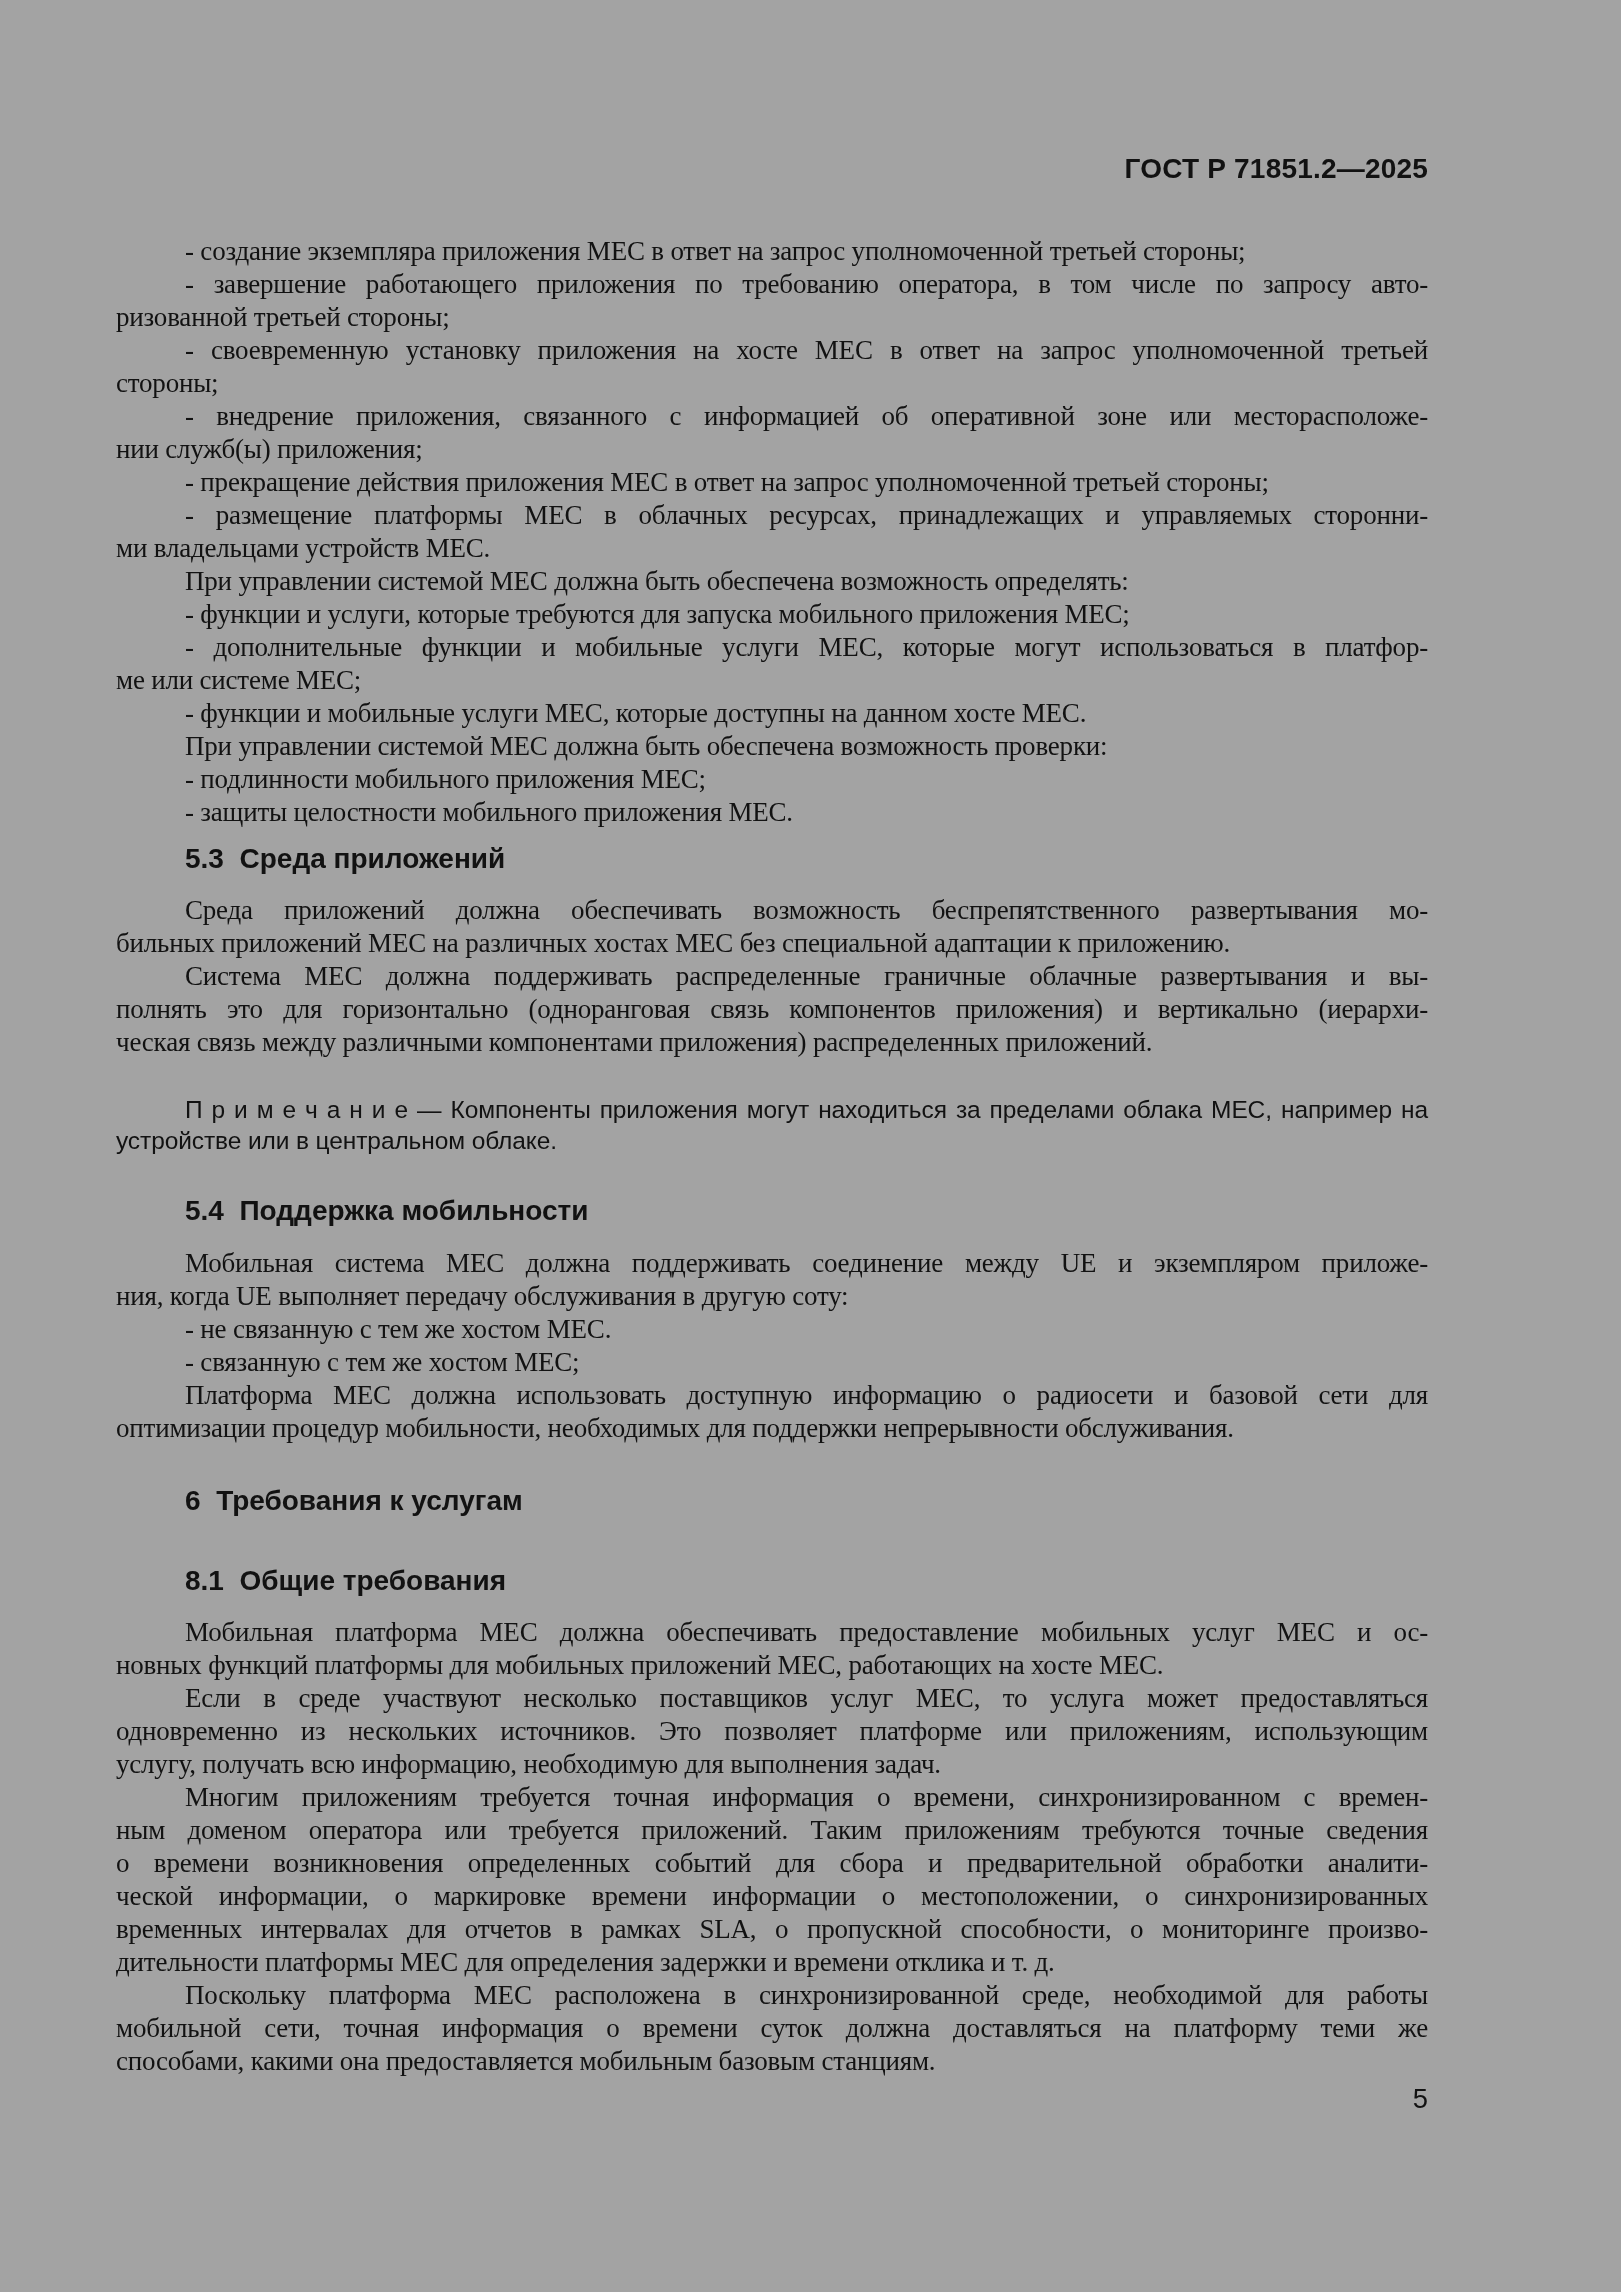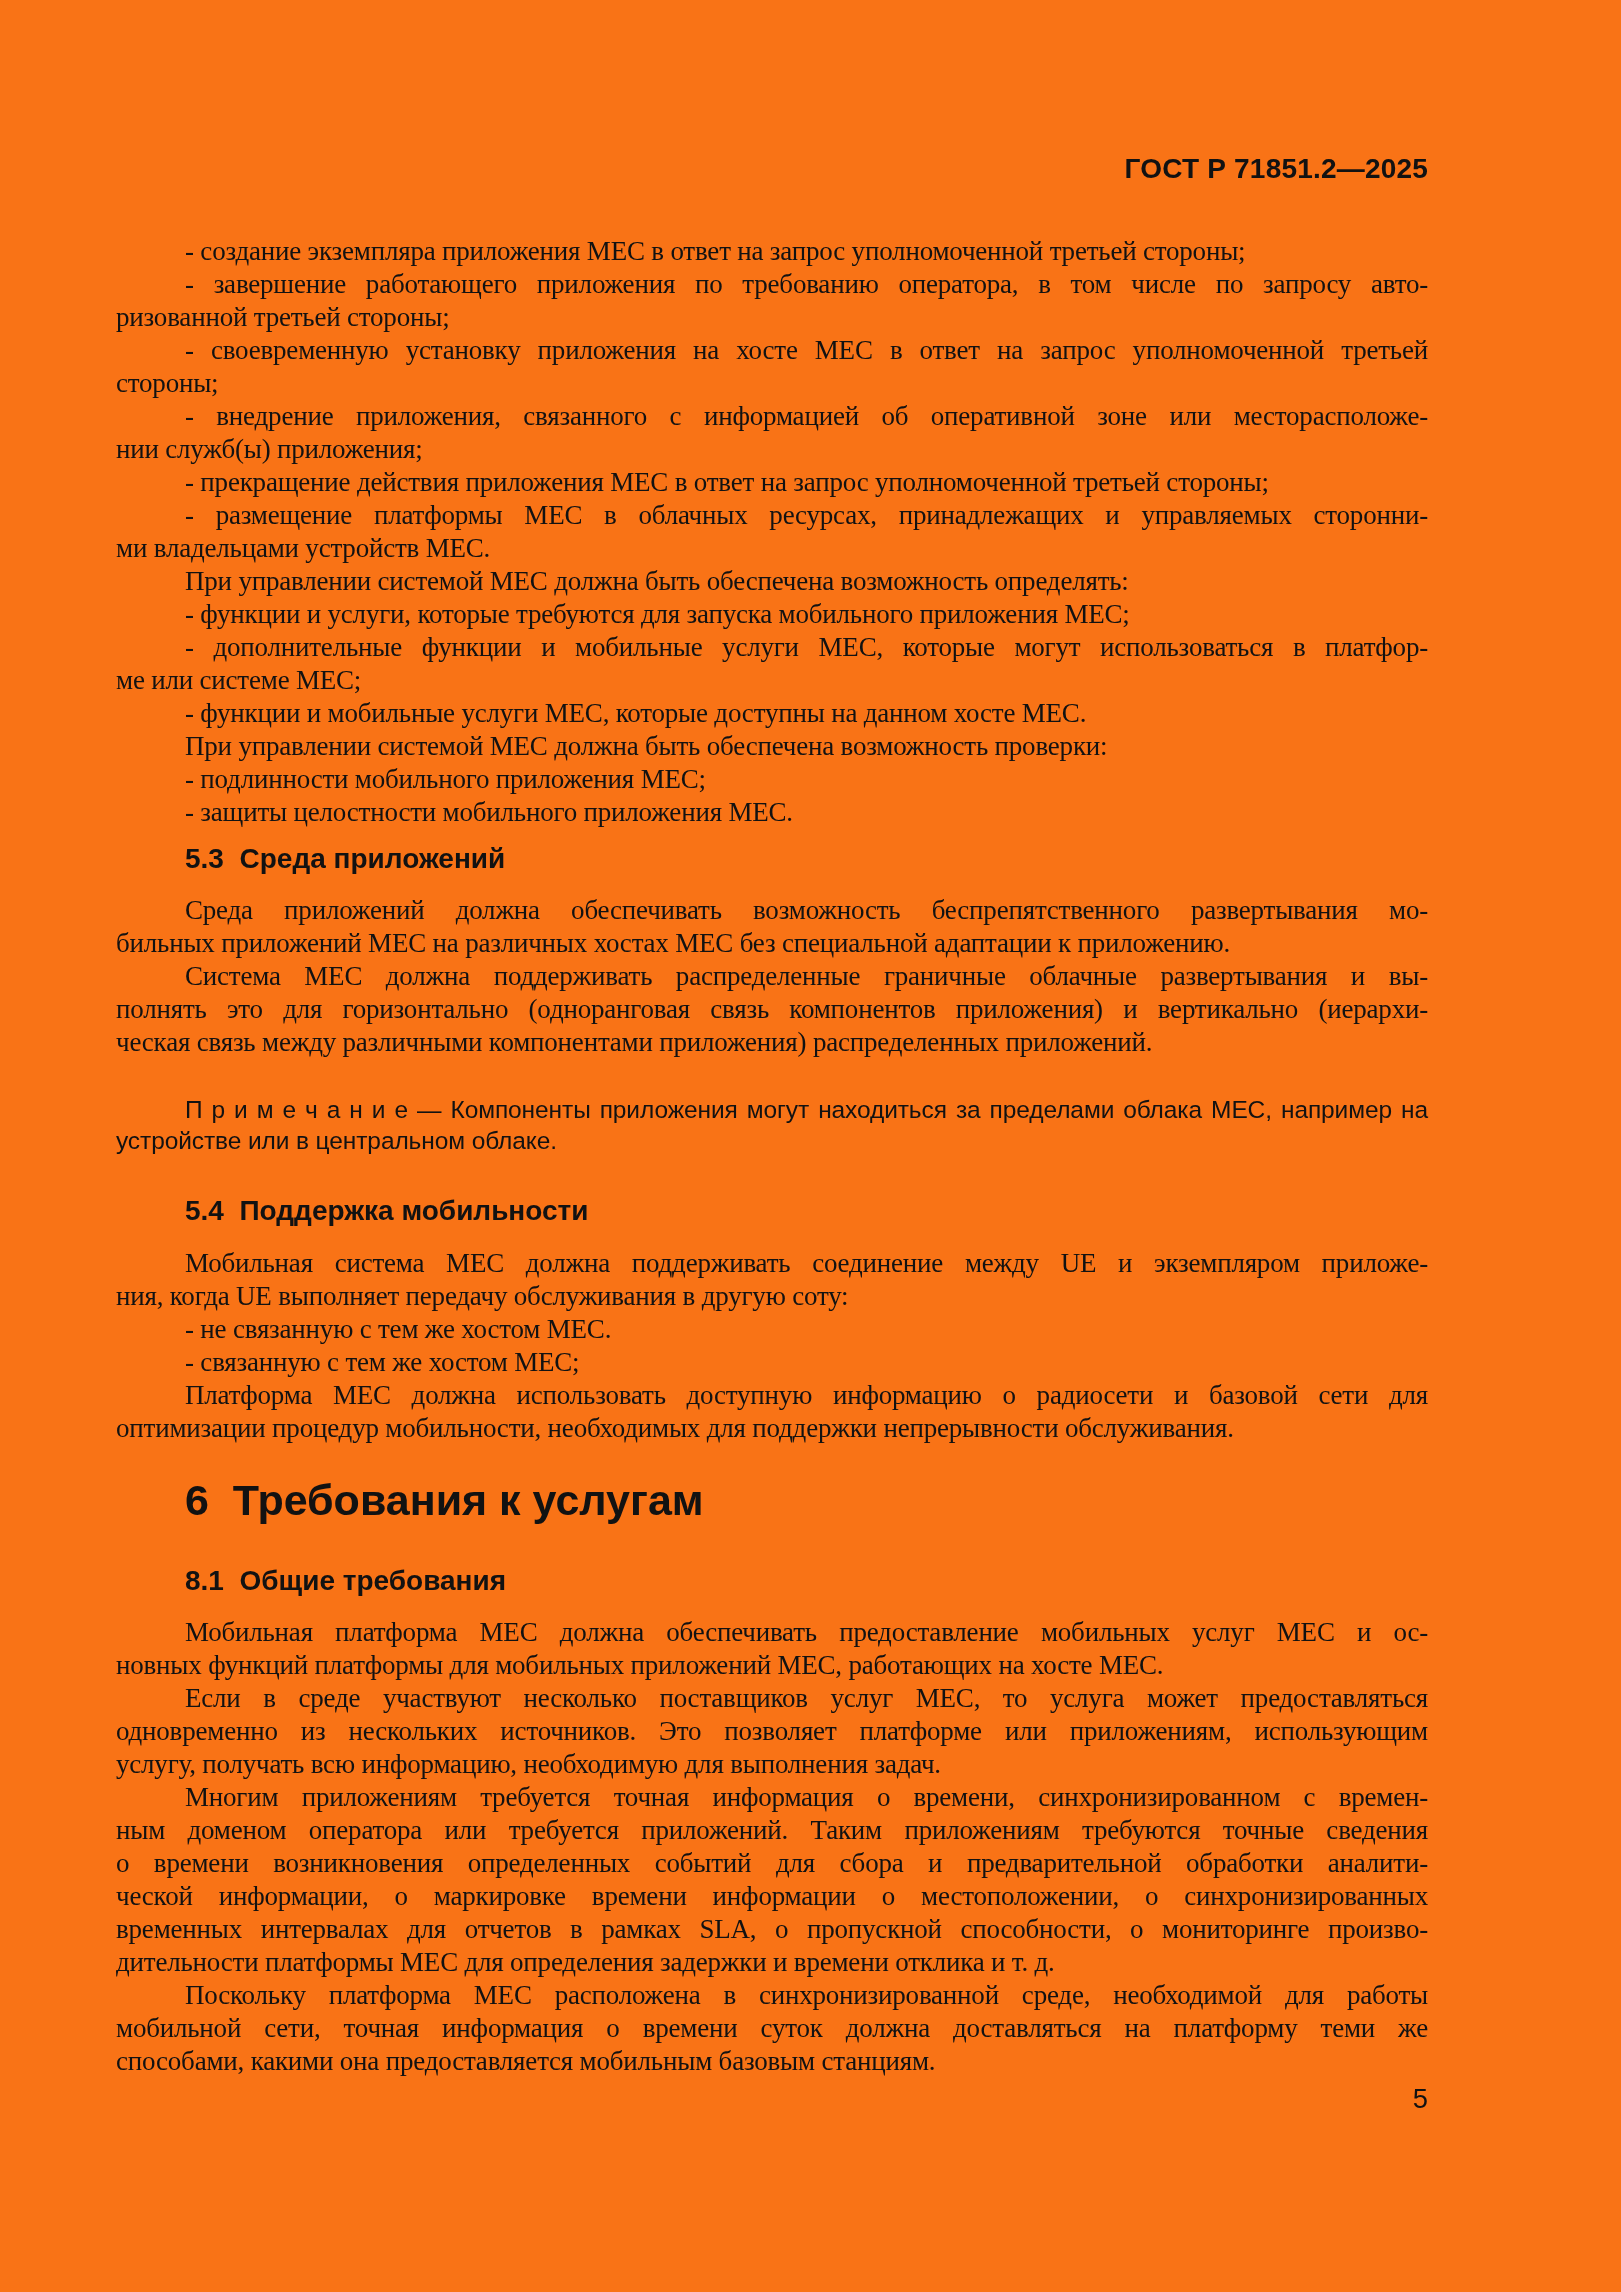--- a/index.html
+++ b/index.html
@@ -1,20 +1,20 @@
 <!DOCTYPE html>
 <html lang="ru"><head>
 <meta charset="utf-8">
 <style>
   html, body { margin: 0; padding: 0; background: #ffffff; }
   .page {
     position: relative;
     width: 1621px;
     height: 2293px;
-    background: #f97316;
+    background: #a3a3a3;
     box-sizing: border-box;
     padding: 152px 193px 0 116px;
     font-family: "Liberation Sans", "DejaVu Sans", sans-serif;
     color: #121212;
     overflow: hidden;
   }
   .doc-header {
     text-align: right;
     font-weight: bold;
     font-size: 28px;
@@ -28,21 +28,21 @@
     font-size: 27px;
     line-height: 33px;
     letter-spacing: -0.2px;
     text-align: justify;
     text-align-last: justify;
     white-space: nowrap;
   }
   .para .line.last, .note .line.last { text-align-last: left; }
   .para .line:first-child { text-indent: 69px; }
   .h1 {
-    font-size: 43px;
+    font-size: 28px;
     font-weight: bold;
     line-height: 41px;
     margin: 35px 0 43px 0;
     padding-left: 69px;
     white-space: pre-wrap;
   }
   .h2 {
     font-size: 28px;
     font-weight: bold;
     line-height: 33px;

